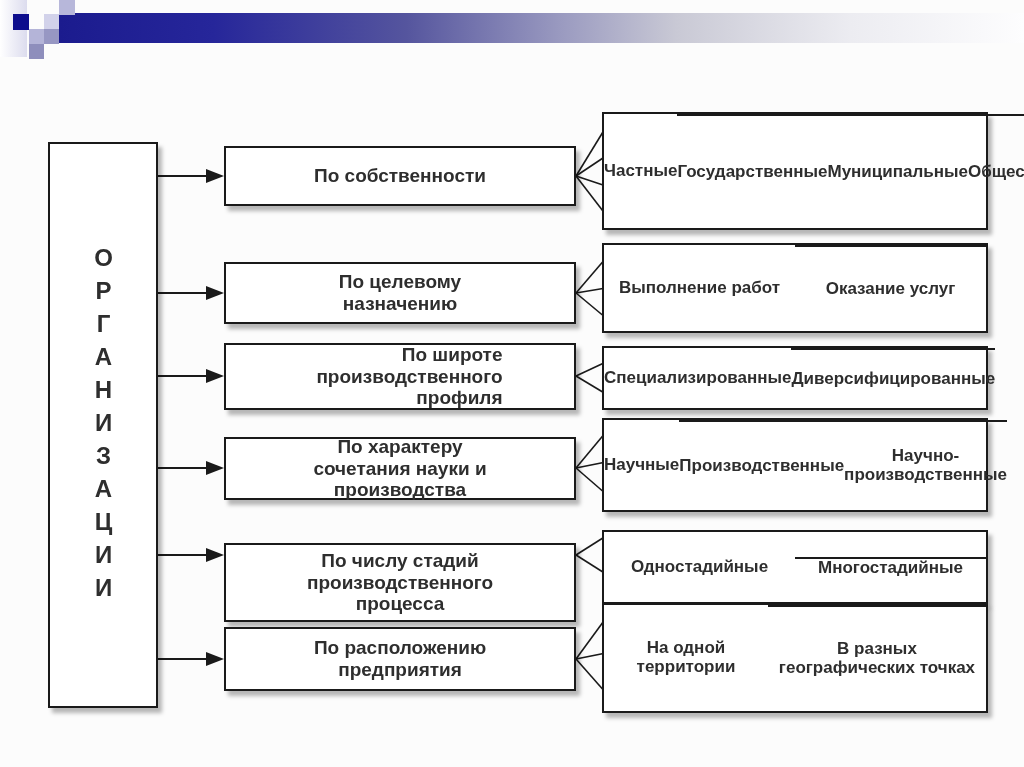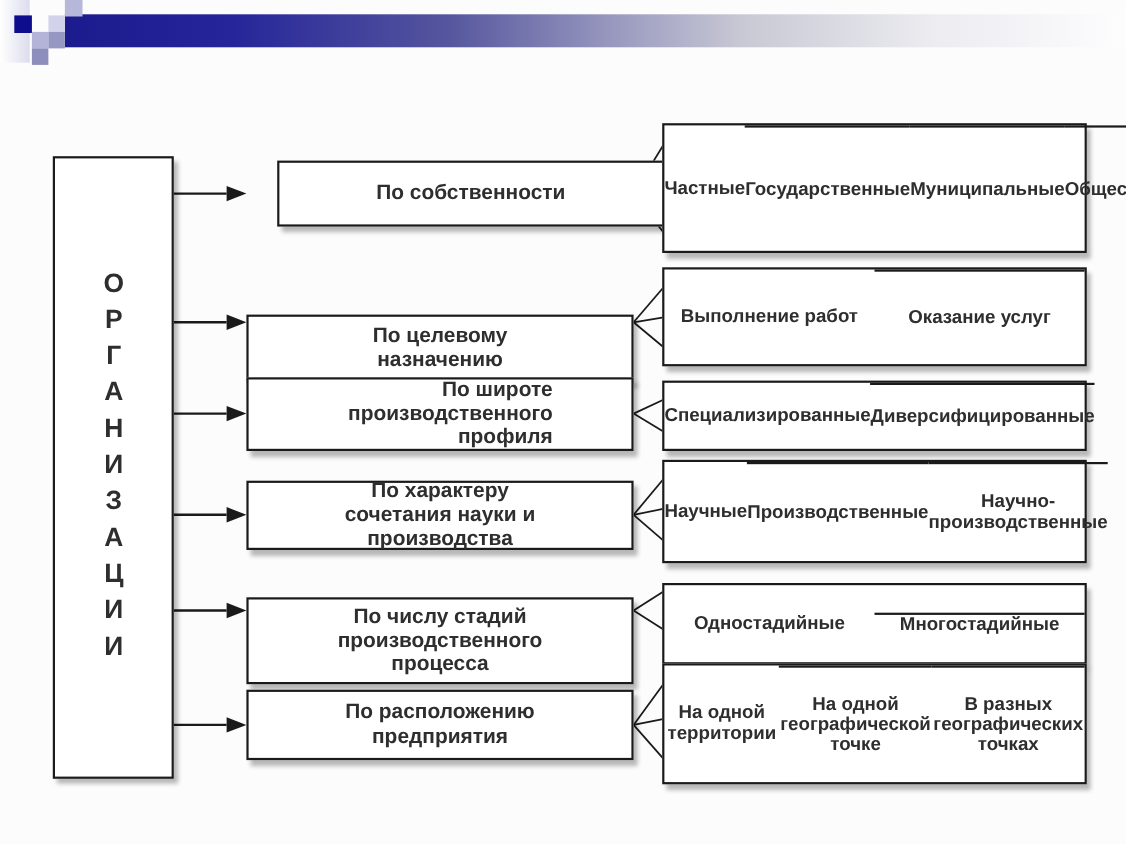--- a/index.html
+++ b/index.html
@@ -58,22 +58,22 @@
     font-size:24px; font-weight:bold; letter-spacing:6px;
     color: var(--text_color, #2e2e2e);
   }
 
   .cat {
     left:224px; width:352px;
     display:flex; align-items:center; justify-content:center;
     text-align:center; font-size:19px; font-weight:bold; line-height:1.15;
   }
   .cat span { display:inline-block; max-width:205px; }
-  .cat1 { top:146px; height:60px;margin-left:28px; }
-  .cat2 { top:262px; height:62px;margin-top:24px; }
+  .cat1 { top:146px; height:60px; }
+  .cat2 { top:262px; height:62px; }
   .cat3 { top:343px; height:67px;text-align:right; }
   .cat4 { top:437px; height:63px; }
   .cat5 { top:523px; height:79px;margin-top:20px; }
   .cat6 { top:627px; height:64px; }
 
   .group {
     left:602px; width:386px;
     display:flex; flex-direction:row;
     padding:0;
   }
@@ -221,20 +221,17 @@
     <div class="cell">
         <span>Многостадийные</span>
       </div>
   </div>
 
   <div class="box group g6">
     <div class="cell">
         <span>На одной территории</span>
       </div>
     <div class="cell narrow">
-        <span>На одной географической точке</span>
-      </div>
-    <div class="cell narrow">
         <span>В разных географических точках</span>
       </div>
   </div>
 
 </div>
 
 </body></html>

